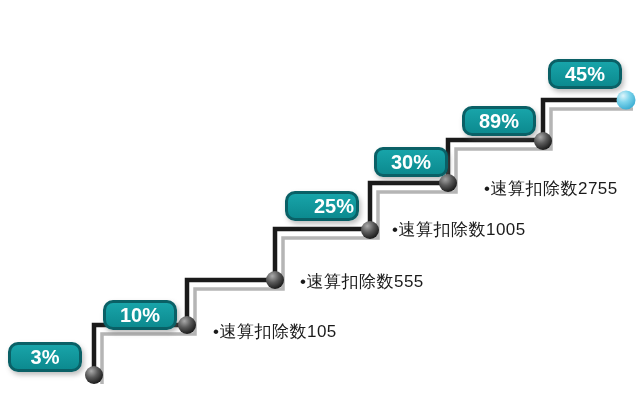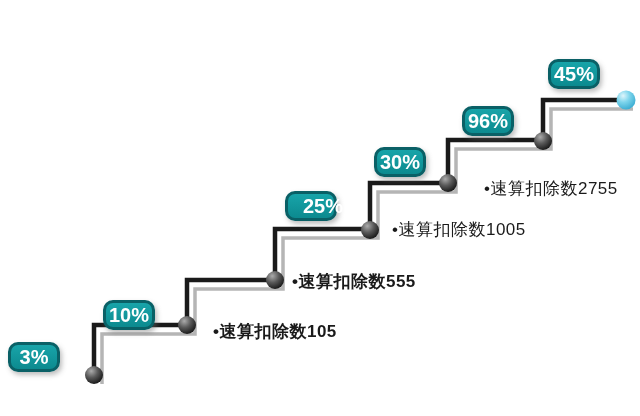--- a/index.html
+++ b/index.html
@@ -16,41 +16,41 @@
   .stage{
     position:relative;width:640px;height:416px;background:var(--background);
     overflow:hidden;font-family:"Liberation Sans","DejaVu Sans",sans-serif;
   }
   .stage svg{position:absolute;left:0;top:0;}
   .shadow-line{stroke:var(--line-shadow);stroke-width:3.5;fill:none;}
   .stair-line{stroke:var(--line);stroke-width:4.5;fill:none;}
   .sd1{stop-color:#ABABAB;} .sd2{stop-color:#5A5A5A;} .sd3{stop-color:#101010;}
   .sb1{stop-color:#DFF5FB;} .sb2{stop-color:#7ED5EC;} .sb3{stop-color:#2BA3CC;}
   .rate-box{
-    position:absolute;width:52px;height:30px;box-sizing:border-box;
+    position:absolute;width:74px;height:30px;box-sizing:border-box;
     border:3px solid var(--box-border);border-radius:10px;
     background:linear-gradient(180deg,var(--box-fill-top) 0%,var(--box-fill-bottom) 100%);
     color:var(--box-text);font-size:20px;font-weight:600;
     display:flex;align-items:center;justify-content:center;
     box-shadow:2px 3px 5px rgba(110,110,110,0.45);
   }
   .r0{left:8px;top:342px;}
   .r1{left:103px;top:284px;margin-top:16px;}
   .r2{left:192px;top:243px;}
   .r3{left:285px;top:191px;padding-left:24px;}
-  .r4{left:374px;top:147px;}
+  .r4{left:374px;top:147px;border-radius:9px;}
   .r5{left:462px;top:106px;}
   .r6{left:548px;top:59px;}
   .ded-label{
     position:absolute;color:var(--label-text);font-size:17px;line-height:20px;
     white-space:nowrap;letter-spacing:0.5px;
   }
   .d0{left:112px;top:371px;}
-  .d1{left:213px;top:322px;font-weight:bold;}
-  .d2{left:292px;top:272px;font-weight:bold;}
+  .d1{left:213px;top:322px;}
+  .d2{left:300px;top:272px;}
   .d3{left:392px;top:220px;}
   .d4{left:484px;top:179px;}
 </style>
 </head>
 <body>
 
 <div class="stage">
 
   <svg width="640" height="416" viewBox="0 0 640 416">
     <defs>
@@ -85,21 +85,21 @@
   <div class="rate-box r1">
       <span>10%</span>
     </div>
   <div class="rate-box r3">
       <span>25%</span>
     </div>
   <div class="rate-box r4">
       <span>30%</span>
     </div>
   <div class="rate-box r5">
-      <span>96%</span>
+      <span>89%</span>
     </div>
   <div class="rate-box r6">
       <span>45%</span>
     </div>
 
   <div class="ded-label d1">•速算扣除数105</div>
   <div class="ded-label d2">•速算扣除数555</div>
   <div class="ded-label d3">•速算扣除数1005</div>
   <div class="ded-label d4">•速算扣除数2755</div>
 

